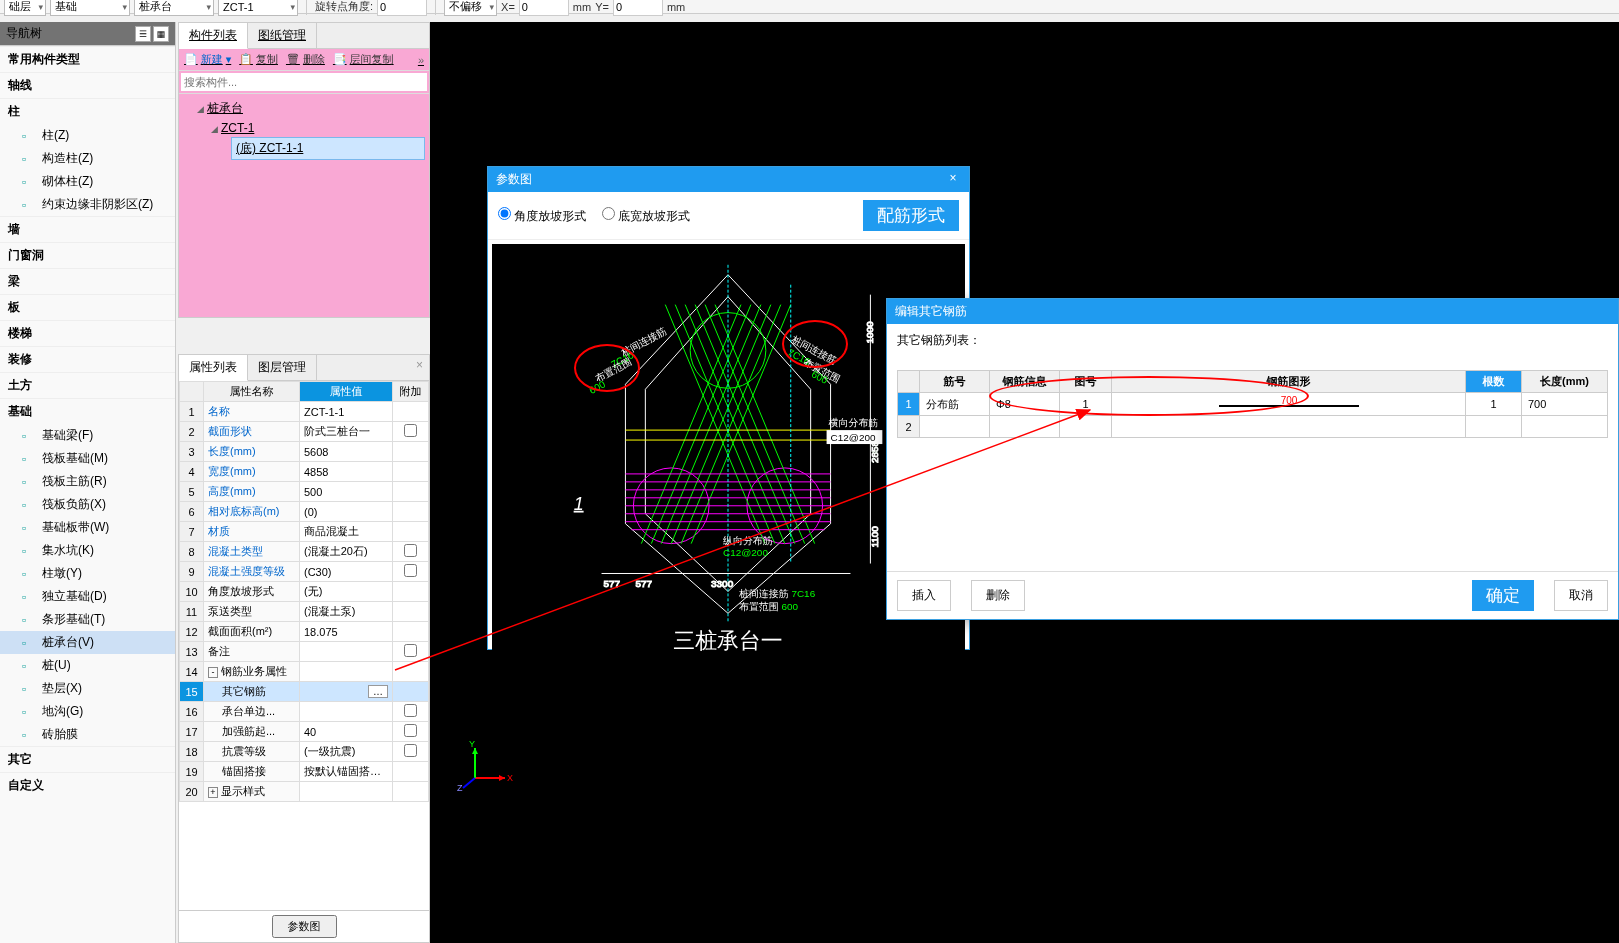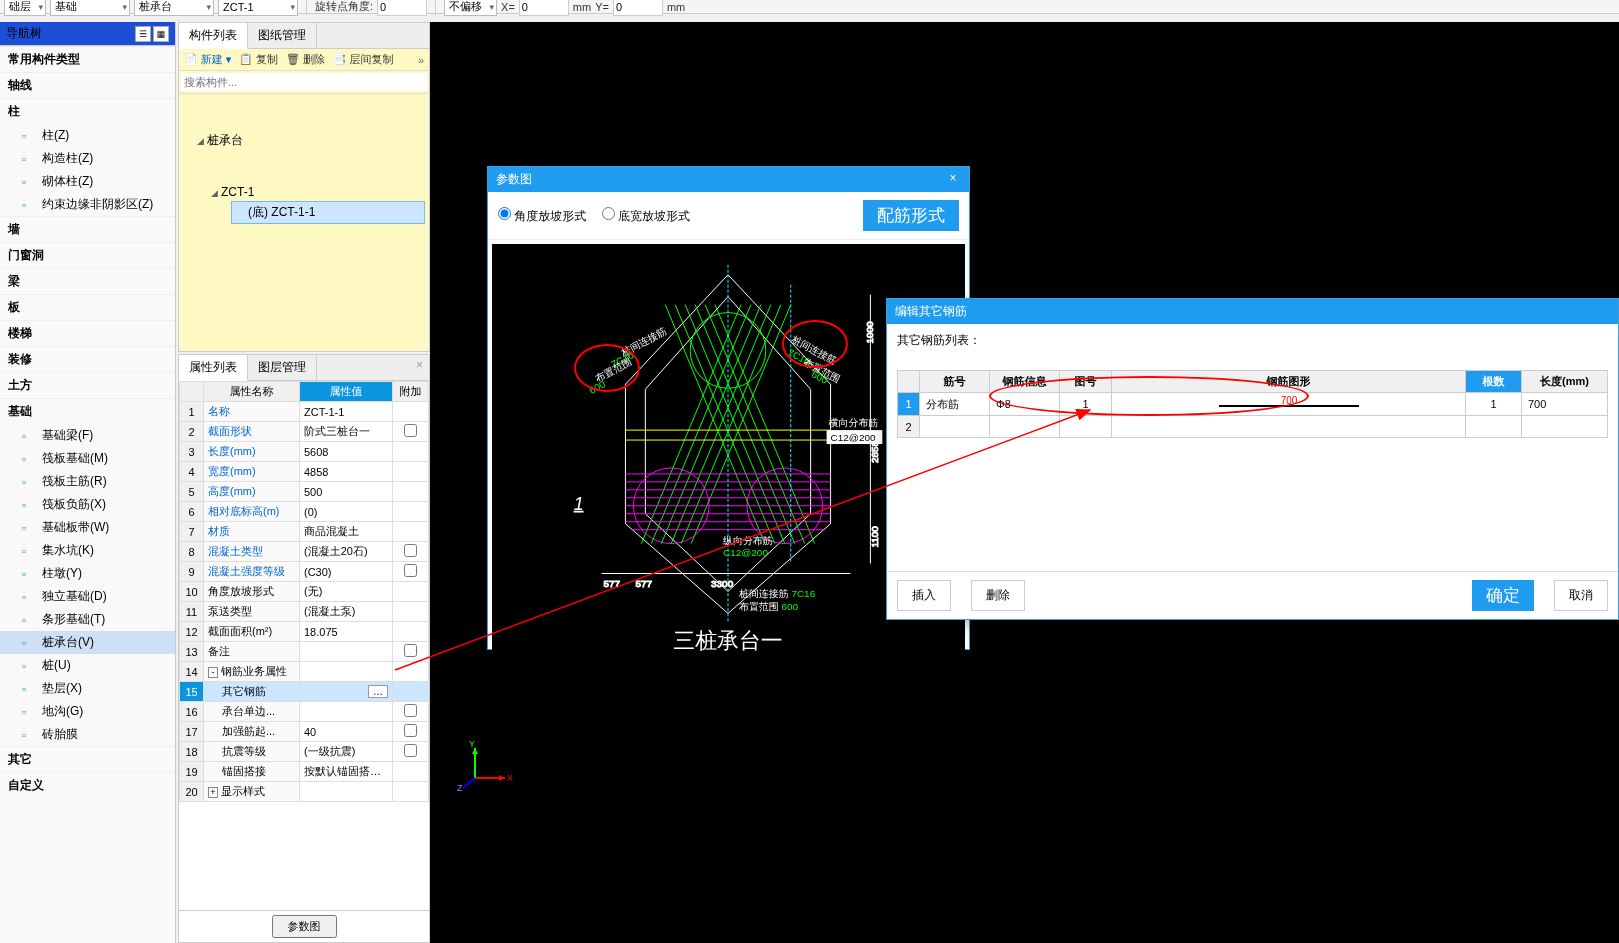--- a/index.html
+++ b/index.html
@@ -7,42 +7,42 @@
 
 
 .top-toolbar { position: absolute; top: 0; left: 0; right: 0; height: 14px; background: #f5f5f5; border-bottom: 1px solid #ccc; display: flex; align-items: center; gap: 4px; padding: 0 4px; }
 .top-toolbar .combo { border: 1px solid #bbb; background: #fff; height: 18px; font-size: 11px; padding: 0 14px 0 4px; display: inline-flex; align-items: center; position: relative; }
 .top-toolbar .combo::after { content: "▾"; position: absolute; right: 2px; font-size: 9px; color: #666; }
 .top-toolbar .lbl { color: #333; font-size: 11px; }
 .top-toolbar .num-input { border: 1px solid #ccc; width: 50px; height: 18px; font-size: 11px; padding: 0 2px; }
 
 
 .nav-panel { position: absolute; top: 22px; left: 0; width: 176px; bottom: 0; background: #f9f9f9; border-right: 1px solid #ccc; overflow-y: auto; }
-.panel-header { background: #1d4ed8; border-bottom: 1px solid #ccc; padding: 3px 6px; font-size: 12px; display: flex; justify-content: space-between; align-items: center; }
+.panel-header { background: #737373; border-bottom: 1px solid #ccc; padding: 3px 6px; font-size: 12px; display: flex; justify-content: space-between; align-items: center; }
 .panel-header .tools { display: flex; gap: 2px; }
 .panel-header .tool-btn { width: 16px; height: 16px; border: 1px solid #aaa; background: #fff; font-size: 9px; display: flex; align-items: center; justify-content: center; }
 .nav-section { padding: 4px 8px; font-weight: bold; border-top: 1px solid #eee; }
 .nav-item { padding: 3px 8px 3px 22px; display: flex; align-items: center; gap: 6px; cursor: pointer; }
 .nav-item.active { background: #cde0f5; }
 .nav-item .ico { width: 14px; height: 14px; display: inline-block; }
 
 
-.comp-panel { position: absolute; top: 22px; left: 178px; width: 252px; height: 330px; background: #fef9c3; border: 1px solid #ccc; }
+.comp-panel { position: absolute; top: 22px; left: 178px; width: 252px; height: 296px; background: #f9a8d4; border: 1px solid #ccc; text-decoration: underline; }
 .tab-bar { display: flex; background: #eee; border-bottom: 1px solid #ccc; }
 .tab-bar .tab { padding: 4px 10px; border-right: 1px solid #ccc; cursor: pointer; }
 .tab-bar .tab.active { background: #fff; border-bottom: 1px solid #fff; margin-bottom: -1px; }
 .comp-toolbar { padding: 3px 5px; border-bottom: 1px solid #ddd; display: flex; gap: 8px; align-items: center; font-size: 11px; }
 .comp-toolbar .tbtn { color: #333; cursor: pointer; display: flex; gap: 3px; align-items: center; }
 .comp-toolbar .tbtn.blue { color: #0066cc; }
 .search-box { border-bottom: 1px solid #ddd; padding: 2px; }
 .search-box input { width: 100%; border: none; padding: 3px; font-size: 11px; outline: none; }
 .tree { padding: 4px; }
-.tree-node { padding: 2px 0 2px 14px; margin-top: 32px; }
+.tree-node { padding: 2px 0 2px 14px; }
 .tree-node .toggle { display: inline-block; width: 10px; font-size: 9px; color: #666; }
-.tree-leaf { padding: 2px 16px; margin-left: 28px; }
+.tree-leaf { padding: 2px 4px; margin-left: 28px; }
 .tree-leaf.sel { background: #cde6ff; border: 1px solid #7ab8ec; }
 
 
 .prop-panel { position: absolute; top: 354px; left: 178px; width: 252px; bottom: 0; background: #fff; border: 1px solid #ccc; display: flex; flex-direction: column; }
 .prop-table { flex: 1; overflow-y: auto; }
 .prop-table table { width: 100%; border-collapse: collapse; table-layout: fixed; }
 .prop-table th, .prop-table td { border: 1px solid #ddd; padding: 2px 4px; font-size: 11px; height: 18px; overflow: hidden; text-overflow: ellipsis; white-space: nowrap; }
 .prop-table th { background: #f0f0f0; font-weight: normal; text-align: center; }
 .prop-table th.sel { background: #0b94e0; color: #fff; }
 .prop-table td.idx { background: #f0f0f0; text-align: center; width: 22px; }

